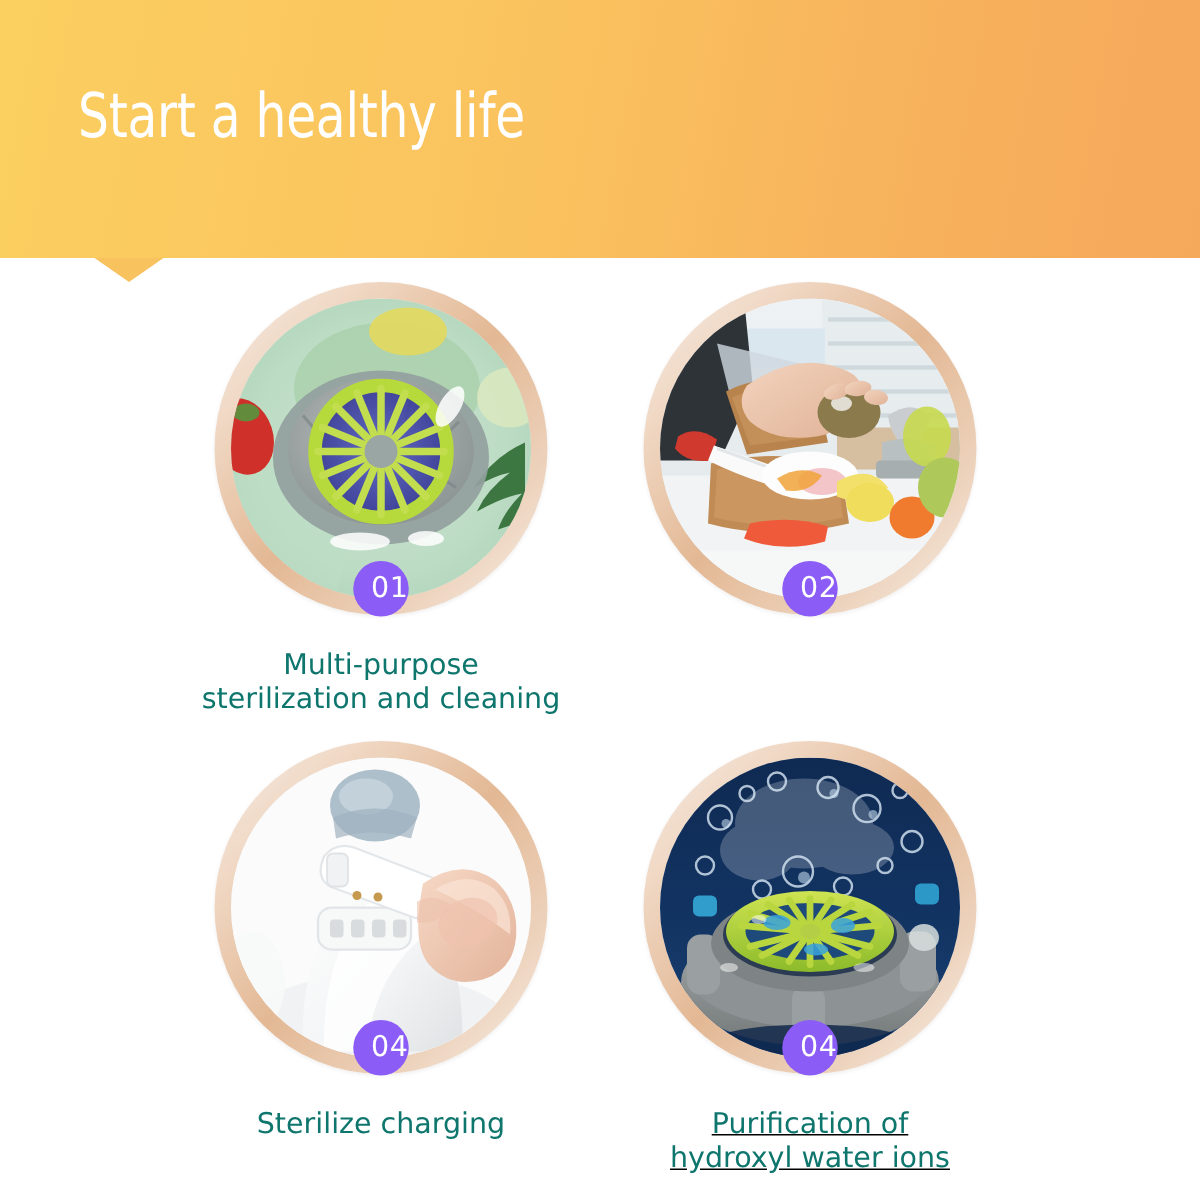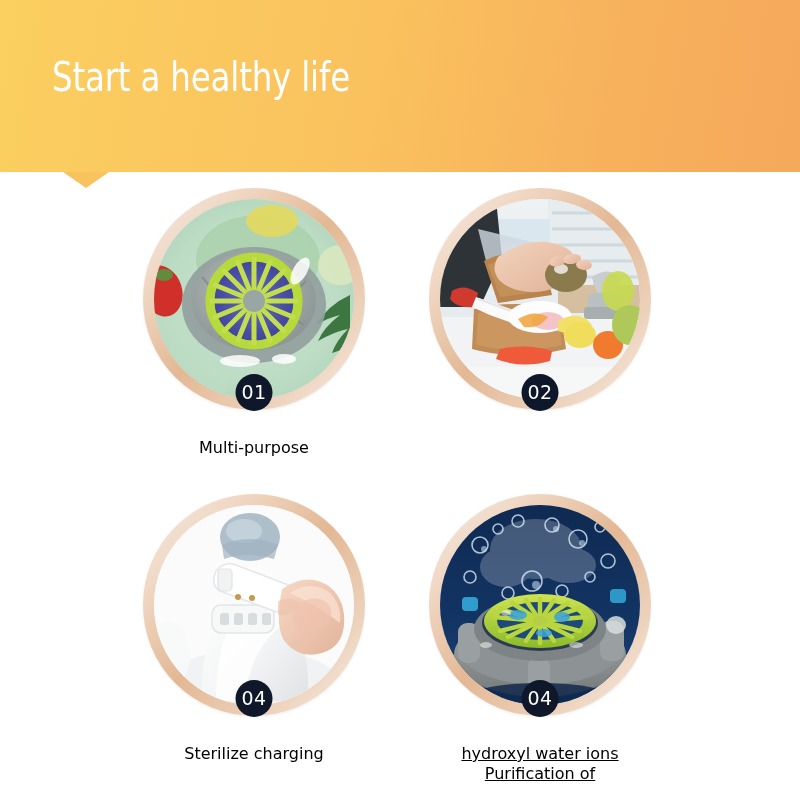--- a/index.html
+++ b/index.html
@@ -103,35 +103,35 @@
 
   
   .badge {
     position: absolute;
     left: 50%;
     top: 186px;
     transform: translateX(-50%);
     width: 37px;
     height: 37px;
     border-radius: 50%;
-    background: #0f172a;
+    background: #8b5cf6;
     color: #ffffff;
     font-size: 19px;
     line-height: 37px;
-    text-align: center;
+    text-align: right;
     font-family: "DejaVu Sans", sans-serif;
     letter-spacing: 0.5px;
   }
 
   
   .caption {
-    margin-top: 28px;
-    font-size: 16px;
+    margin-top: 22px;
+    font-size: 19px;
     line-height: 1.22;
-    color: #000000;
+    color: #0f766e;
     font-family: "DejaVu Sans", sans-serif;
     font-weight: 400;
   }
   .caption .line { display: block; }
 </style>
 </head>
 <body>
 
 <div class="page">
 
@@ -208,20 +208,21 @@
               <ellipse cx="146" cy="72" rx="7" ry="15" transform="rotate(30 146 72)"></ellipse>
               <ellipse cx="86" cy="162" rx="20" ry="6"></ellipse>
               <ellipse cx="130" cy="160" rx="12" ry="5"></ellipse>
             </g>
           </svg>
         </div>
         <div class="badge">01</div>
       </div>
       <div class="caption">
         <span class="line">Multi-purpose</span>
+        <span class="line">sterilization and cleaning</span>
       </div>
     </div>
 
     <div class="feature r1 c2">
       <div class="circle-wrap">
         <div class="circle-ring"></div>
         <div class="circle-photo">
           <svg viewBox="0 0 200 200" xmlns="http://www.w3.org/2000/svg">
             <defs>
               <linearGradient id="win2" x1="0" y1="0" x2="0" y2="1">
@@ -424,19 +425,19 @@
               <ellipse cx="66" cy="108" rx="5" ry="3"></ellipse>
               <ellipse cx="136" cy="140" rx="7" ry="3"></ellipse>
               <ellipse cx="46" cy="140" rx="6" ry="3"></ellipse>
             </g>
             <ellipse cx="100" cy="192" rx="70" ry="14" fill="#0d2448" opacity="0.8"></ellipse>
           </svg>
         </div>
         <div class="badge">04</div>
       </div>
       <div class="caption">
+        <span class="line">Purification of</span>
         <span class="line">hydroxyl water ions</span>
-        <span class="line">Purification of</span>
       </div>
     </div>
 
   </div>
 </div>
 
 </body></html>

